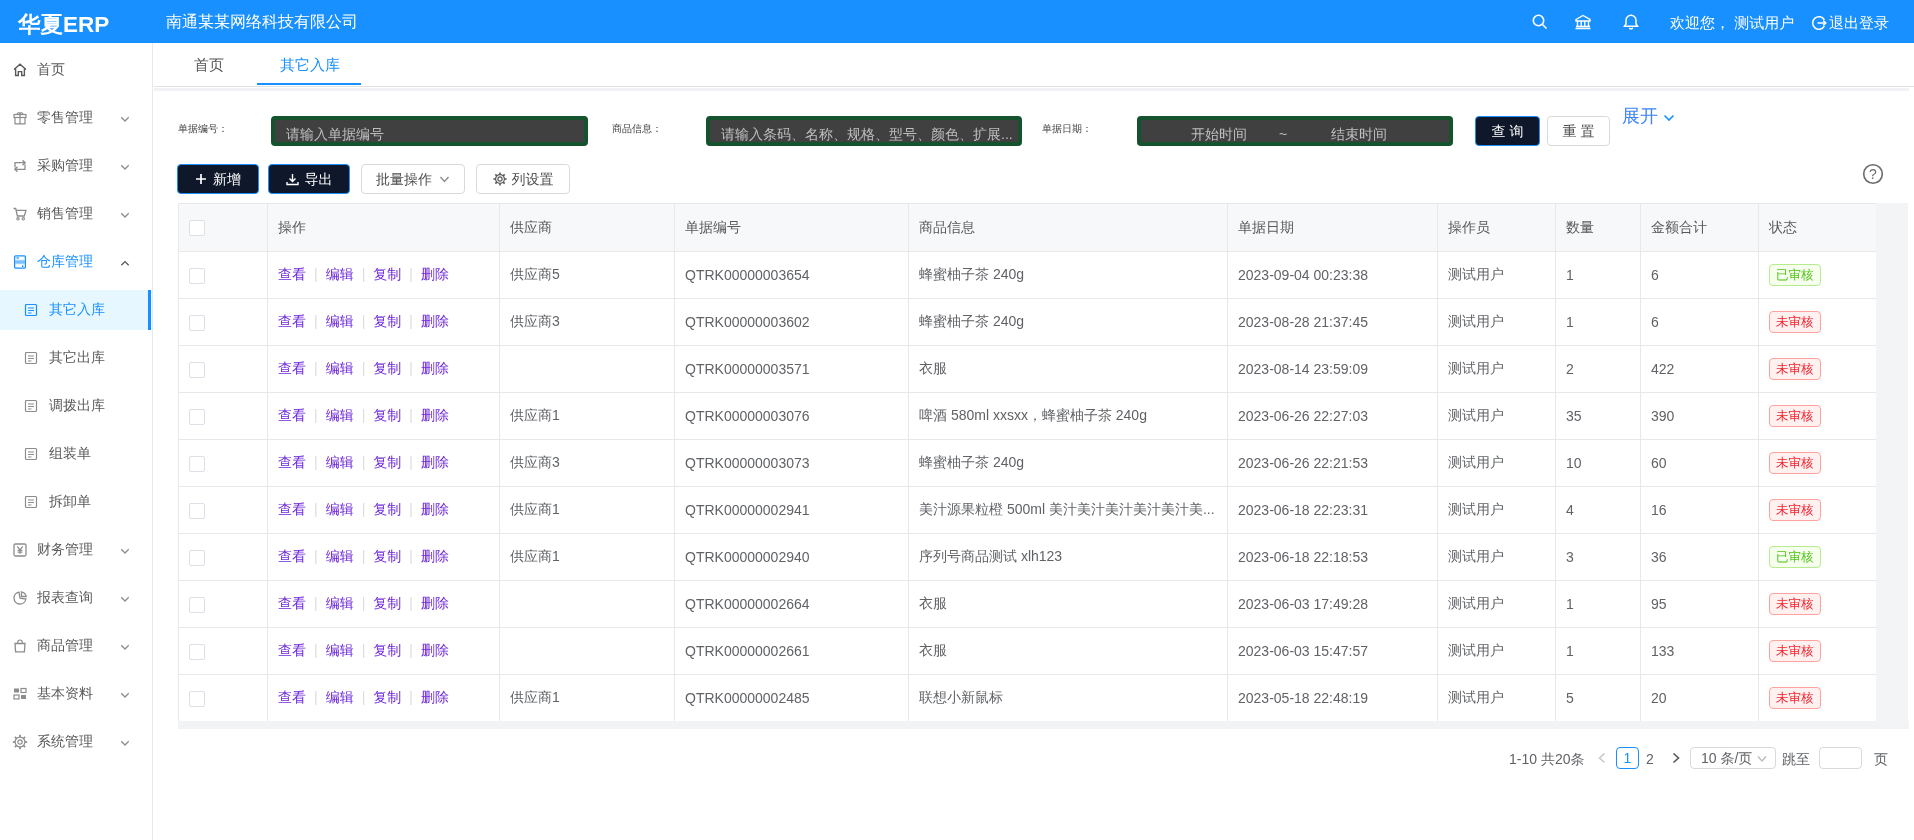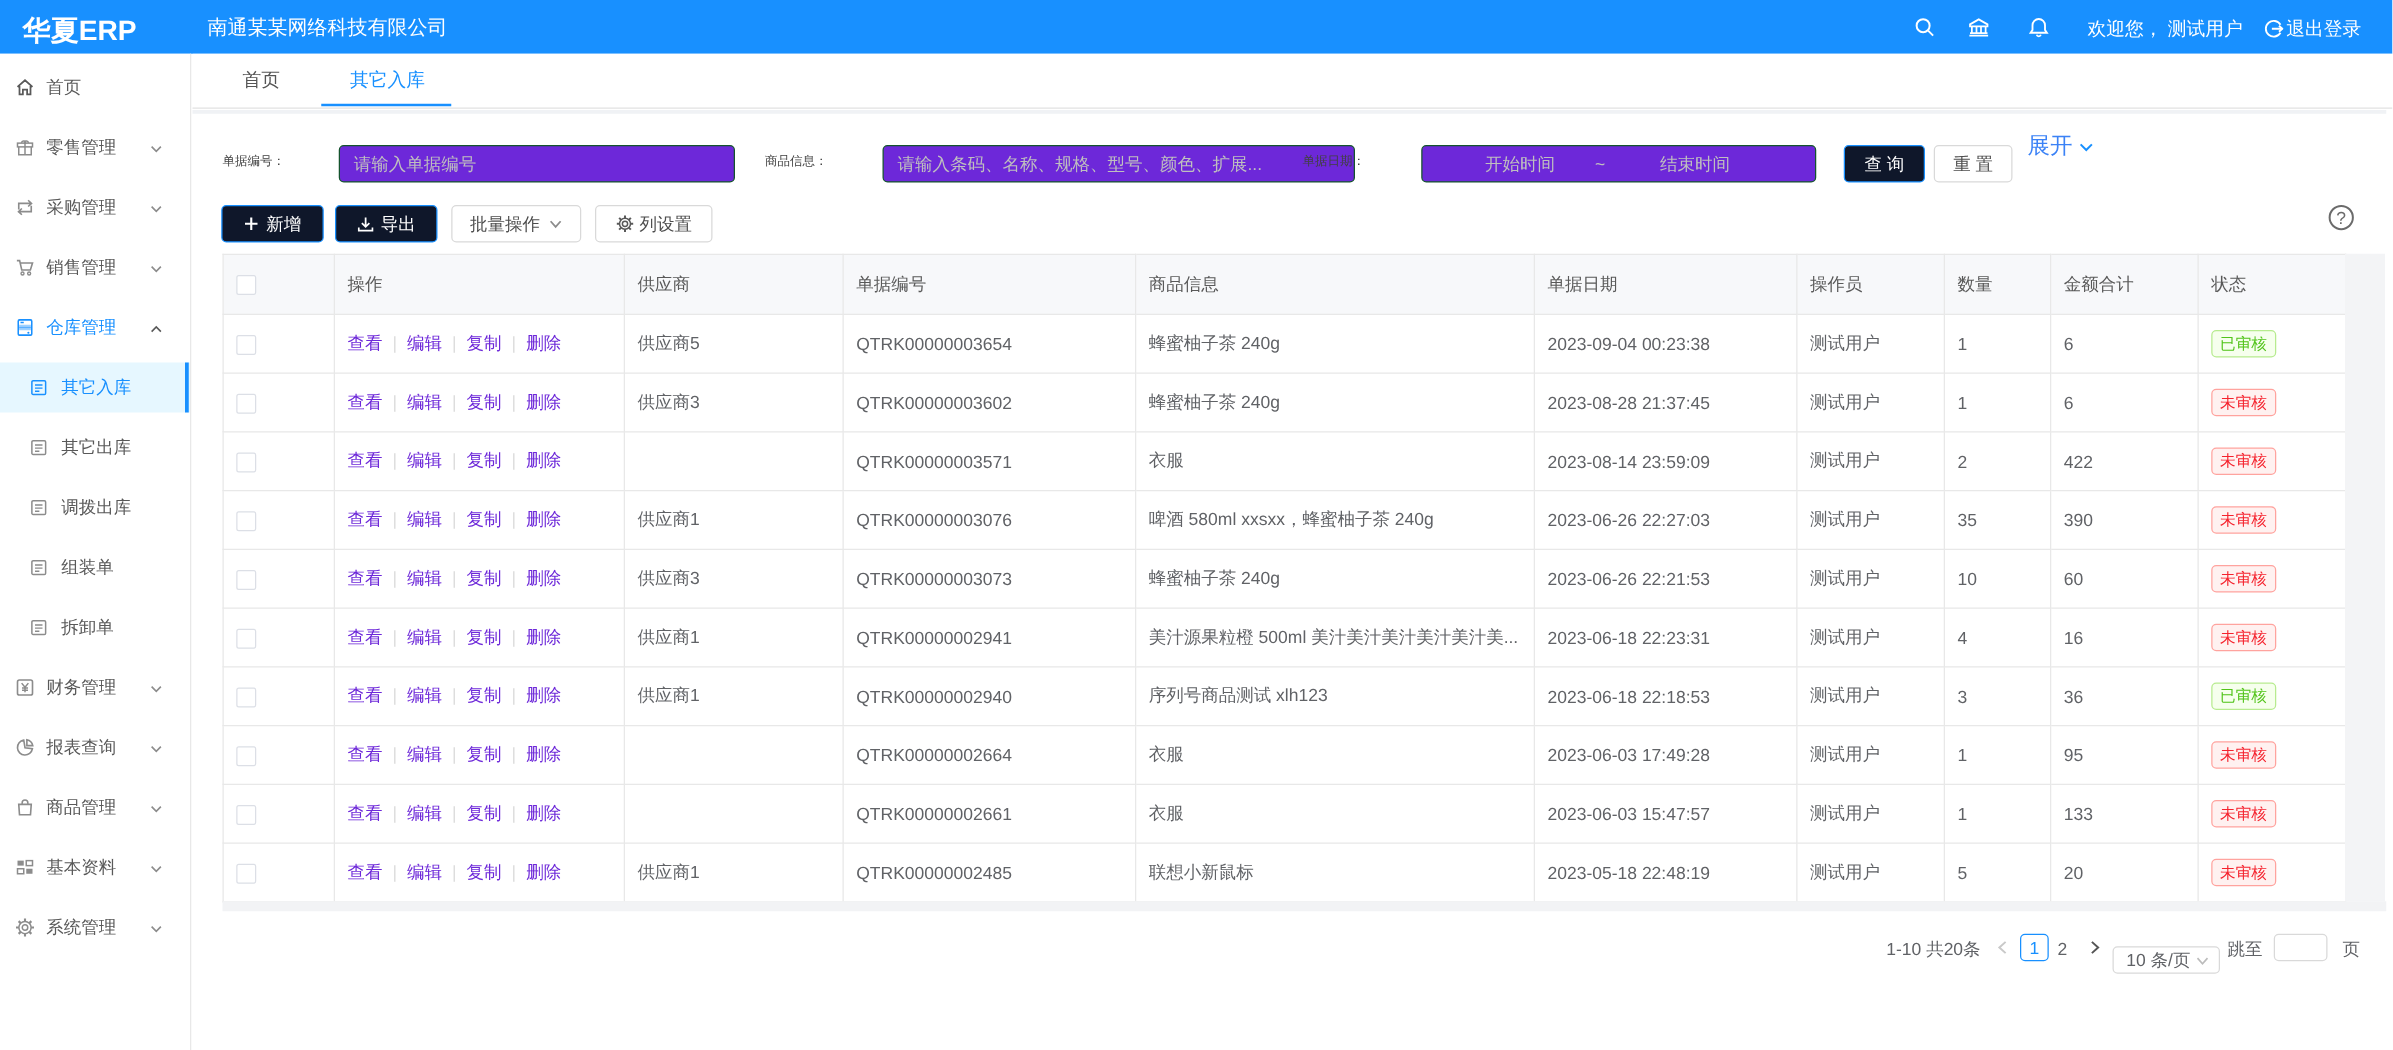--- a/index.html
+++ b/index.html
@@ -29,21 +29,21 @@
 
 
 .tabbar { position:absolute; left:154px; top:43px; width:1760px; height:44px; background:#fff; border-bottom:1px solid #e2e2e2; }
 .tab { position:absolute; top:0; height:43px; font-size:15px; color:#555; line-height:43px; }
 .tab.act { color:#1890ff; }
 .tabline { position:absolute; left:103px; top:40px; width:104px; height:2px; background:#1890ff; }
 .greybar { position:absolute; left:154px; top:88px; width:1755px; height:3px; background:#f0f2f5; }
 
 
 .flabel { position:absolute; font-size:10px; color:#414141; top:122px; }
-.finput { position:absolute; top:116px; height:30px; border:1px solid #14532d; border-radius:4px; background:#6d28d9; font-size:14px; color:#bfbfbf; line-height:28px; padding-left:11px; }
+.finput { position:absolute; top:116px; height:30px; border:4px solid #14532d; border-radius:4px; background:#404040; font-size:14px; color:#bfbfbf; line-height:28px; padding-left:11px; }
 .btn { position:absolute; height:30px; border-radius:4px; font-size:14px; text-align:center; }
 .btn.primary { background:#0f172a; color:#fff; border:1px solid #1890ff; }
 .btn.default { background:#fff; color:#4d4d4d; border:1px solid #d9d9d9; }
 
 
 table.grid { position:absolute; left:178px; top:203px; width:1698px; border-collapse:collapse; table-layout:fixed; font-size:14px; color:#606266; }
 table.grid th { height:48px; background:#f7f8fa; border:1px solid #e8e8e8; font-weight:normal; color:#595959; padding:0 10px; text-align:left; }
 table.grid td { height:47px; background:#fff; border:1px solid #e8e8e8; padding:0 10px; overflow:hidden; white-space:nowrap; }
 table.grid .ctr { }
 a.op { color:#6d28d9; text-decoration:none;margin-top:44px; }
@@ -286,21 +286,21 @@
   <div class="tabbar">
     <div class="tab" style="left:40px;">首页</div>
     <div class="tab act" style="left:126px;">其它入库</div>
     <div class="tabline"></div>
   </div>
   <div class="greybar"></div>
 
   <div class="flabel" style="left:178px;">单据编号：</div>
   <div class="finput" style="left:271px; width:317px;">请输入单据编号</div>
   <div class="flabel" style="left:612px;">商品信息：</div>
-  <div class="finput" style="left:706px; width:378px;">请输入条码、名称、规格、型号、颜色、扩展...</div>
+  <div class="finput" style="left:706px; width:316px;">请输入条码、名称、规格、型号、颜色、扩展...</div>
   <div class="flabel" style="left:1042px;">单据日期：</div>
   <div class="finput" style="left:1137px; width:316px; padding:0; text-align:center;">
       <span style="position:absolute;left:50px;">开始时间</span>
       <span style="position:absolute;left:138px;">~</span>
       <span style="position:absolute;left:190px;">结束时间</span>
     </div>
   <div class="btn primary" style="left:1475px; top:116px; width:65px; line-height:28px;">查 询</div>
   <div class="btn default" style="left:1547px; top:116px; width:63px; line-height:28px;">重 置</div>
   <div style="position:absolute; left:1622px; top:104px; font-size:18px; color:#3b82f6;">展开 <svg width="12" height="10" viewBox="0 0 12 10" style="vertical-align:-1px;">
         <path d="M1.5 2.5 L6 7 L10.5 2.5" fill="none" stroke="#1890ff" stroke-width="1.6"></path>
@@ -488,19 +488,19 @@
 
   <div class="pg" style="left:1509px; top:751px;">1-10 共20条</div>
   <svg class="pg" style="left:1597px; top:752px;" width="10" height="12" viewBox="0 0 10 12">
       <path d="M7.5 1.5 L2.5 6 L7.5 10.5" fill="none" stroke="#c9c9c9" stroke-width="1.6"></path>
     </svg>
   <div class="pgbox" style="left:1616px; top:747px; width:23px; border-color:#1890ff; color:#1890ff; text-align:center; line-height:20px; font-size:14px;">1</div>
   <div class="pg" style="left:1646px; top:751px;">2</div>
   <svg class="pg" style="left:1671px; top:752px;" width="10" height="12" viewBox="0 0 10 12">
       <path d="M2.5 1.5 L7.5 6 L2.5 10.5" fill="none" stroke="#555" stroke-width="1.6"></path>
     </svg>
-  <div class="pgbox" style="left:1690px; top:747px; width:86px; font-size:14px; color:#606266; line-height:20px; padding-left:10px;margin-top:10px;">10 条/页 <svg width="10" height="8" viewBox="0 0 10 8" style="position:absolute; right:8px; top:7px;">
+  <div class="pgbox" style="left:1690px; top:747px; width:86px; font-size:14px; color:#606266; line-height:20px; padding-left:10px;">10 条/页 <svg width="10" height="8" viewBox="0 0 10 8" style="position:absolute; right:8px; top:7px;">
         <path d="M1 1.5 L5 6 L9 1.5" fill="none" stroke="#bbb" stroke-width="1.3"></path>
       </svg></div>
   <div class="pg" style="left:1782px; top:751px;">跳至</div>
   <div class="pgbox" style="left:1819px; top:747px; width:43px;"></div>
   <div class="pg" style="left:1874px; top:751px;">页</div>
 </div>
 
 </body></html>

